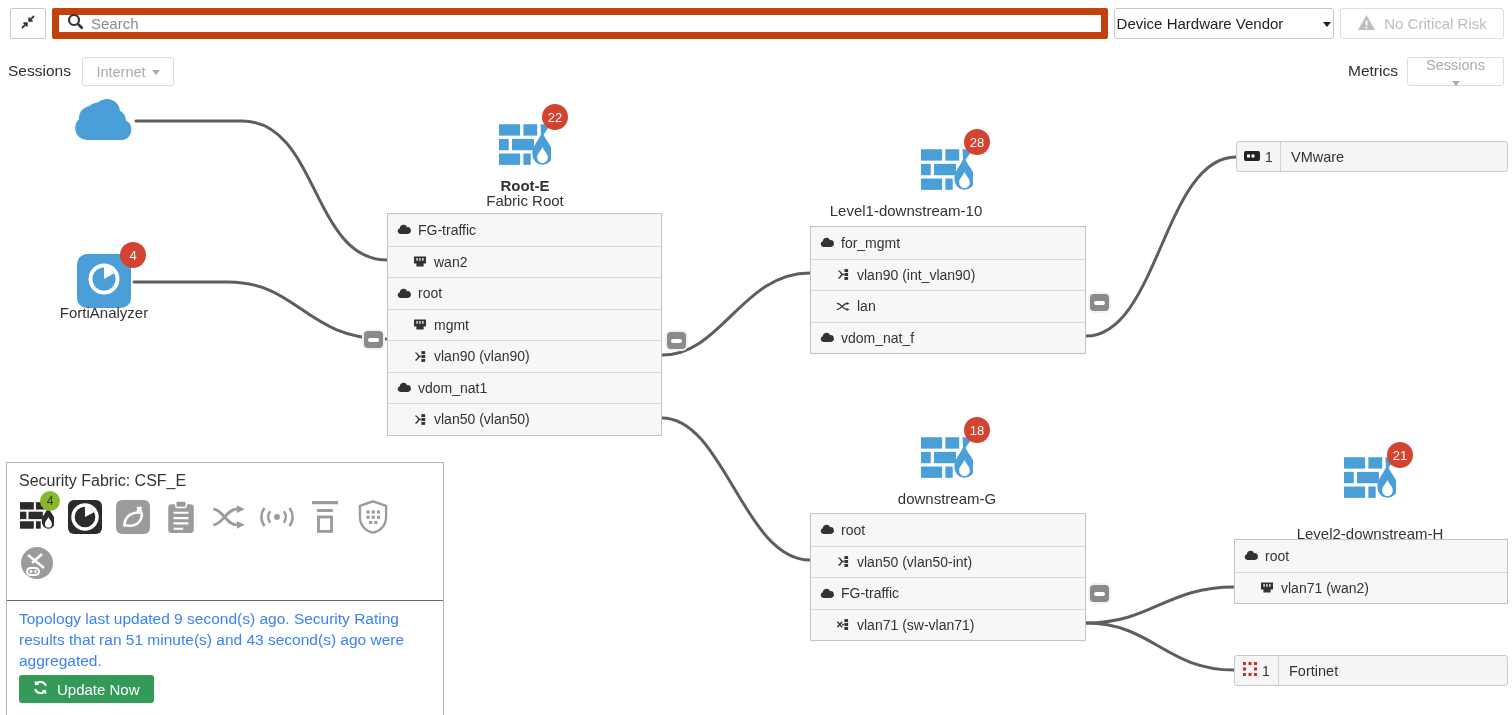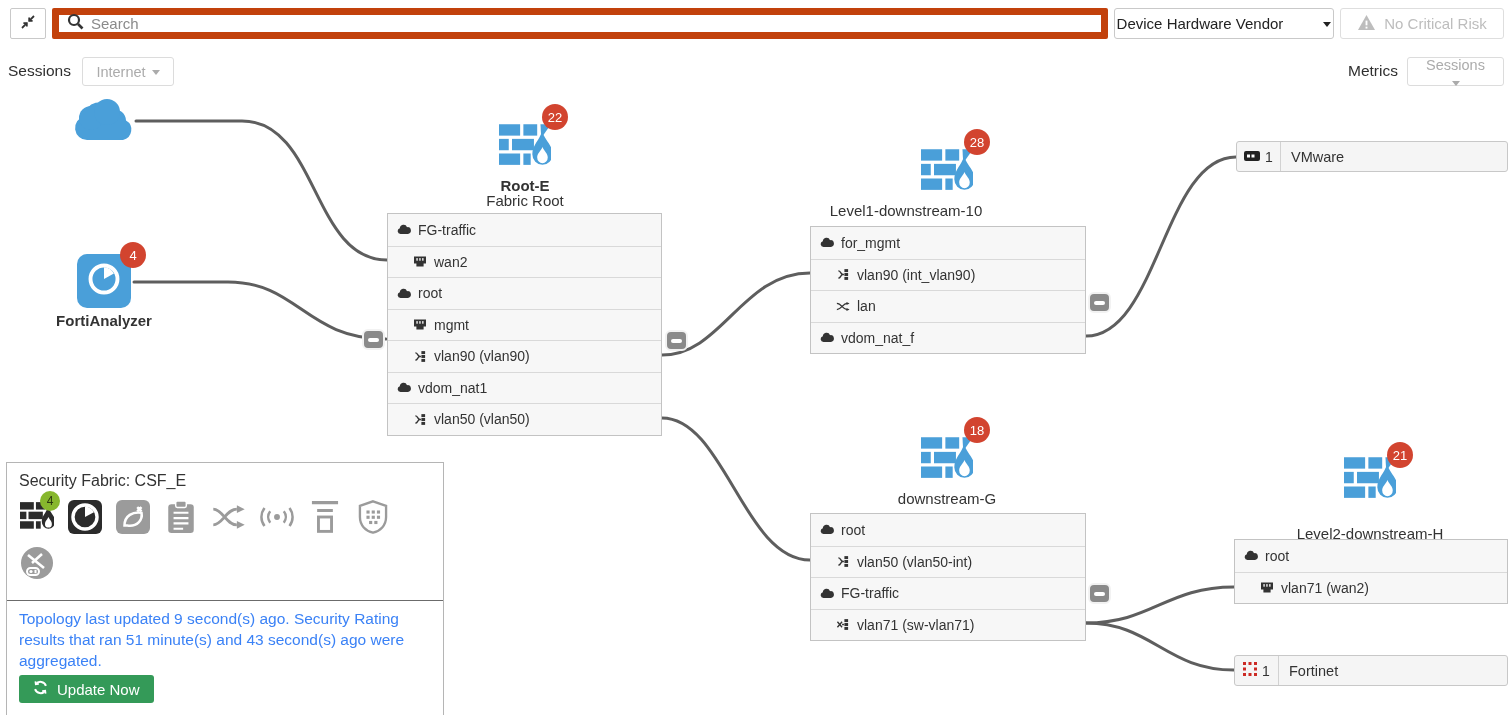--- a/index.html
+++ b/index.html
@@ -155,21 +155,21 @@
 
   <div class="faz-icon">
     <span>
       <svg width="36" height="36" viewBox="0 0 24 24" fill="none">
         <circle cx="12" cy="12" r="9" stroke="#fff" stroke-width="2.6"></circle>
         <path d="M12 12 L12 4.2 A7.8 7.8 0 0 1 18.6 8.4 Z" fill="#fff"></path>
       </svg>
     </span>
   </div>
   <div class="badge" style="left:120px; top:242px;">4</div>
-  <div class="node-name" style="left:14px; top:312px;font-weight:bold;">FortiAnalyzer</div>
+  <div class="node-name" style="left:14px; top:304px;">FortiAnalyzer</div>
 
   <div class="fw-icon" style="left:499px; top:121px;">
     <svg viewBox="0 0 64 56">
       <rect x="0" y="0" width="26" height="14" fill="currentColor"></rect>
         <rect x="30" y="0" width="17" height="14" fill="currentColor"></rect>
       <path d="M51 0 H64 L52 17 Z" fill="currentColor"></path>
       <rect x="0" y="18" width="12" height="14" fill="currentColor"></rect>
         <rect x="16" y="18" width="27" height="14" fill="currentColor"></rect>
       <rect x="0" y="36" width="26" height="14" fill="currentColor"></rect>
         <rect x="30" y="36" width="9" height="14" fill="currentColor"></rect>

